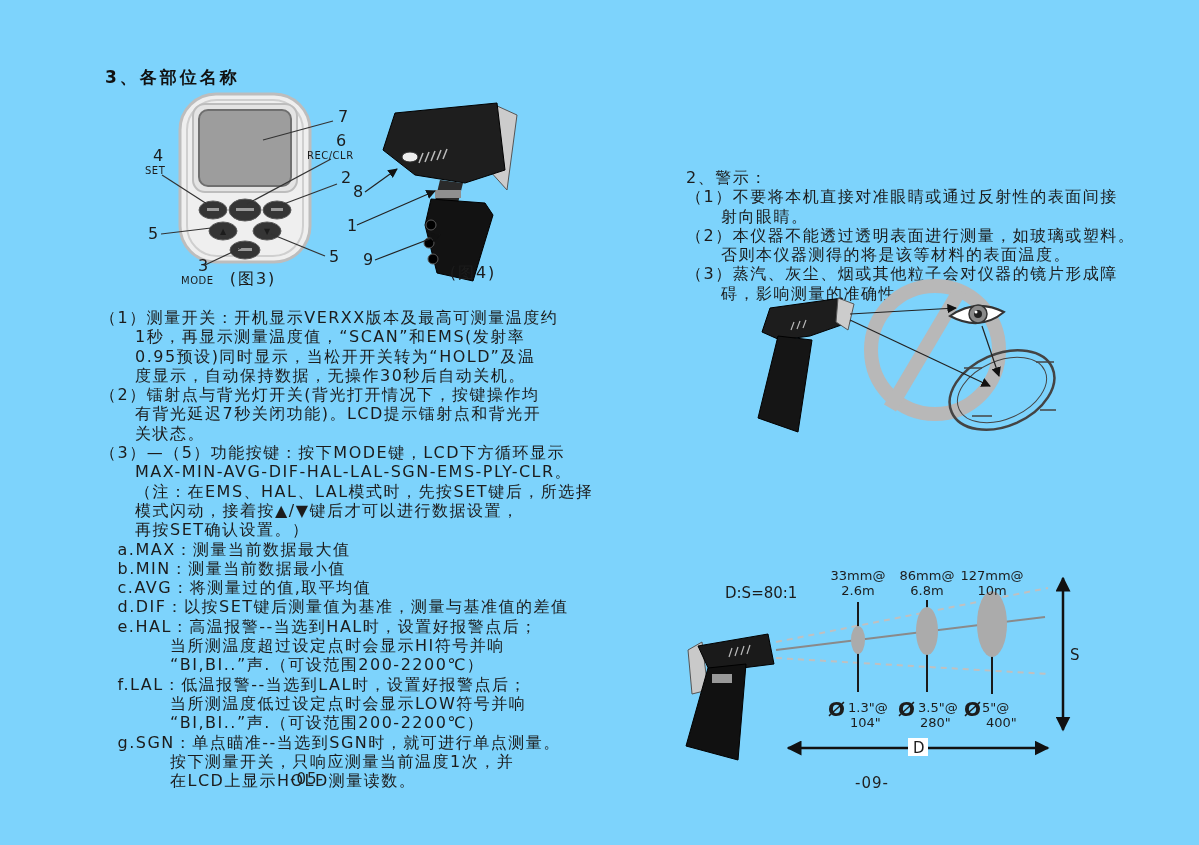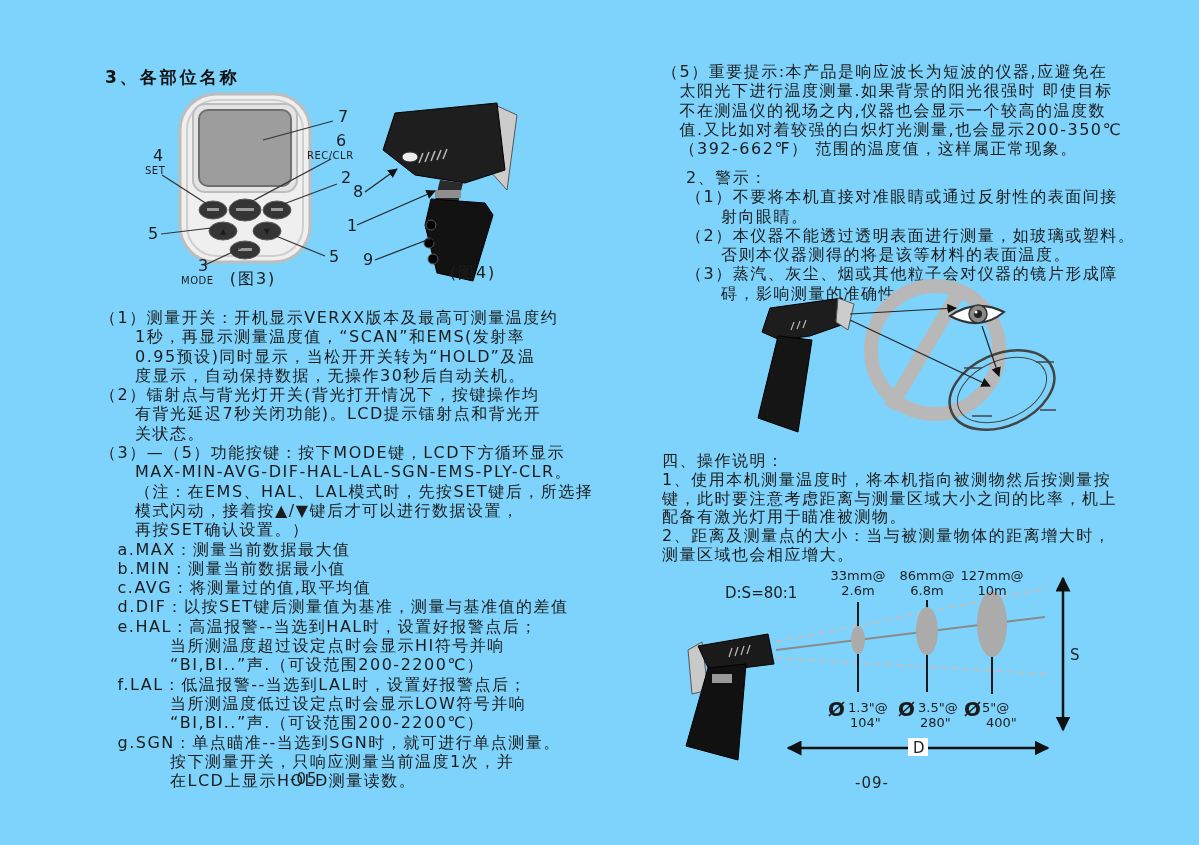--- a/index.html
+++ b/index.html
@@ -126,25 +126,20 @@
 　　　　“BI,BI..”声.（可设范围200-2200℃）
 　f.LAL：低温报警--当选到LAL时，设置好报警点后；
 　　　　当所测温度低过设定点时会显示LOW符号并响
 　　　　“BI,BI..”声.（可设范围200-2200℃）
 　g.SGN：单点瞄准--当选到SGN时，就可进行单点测量。
 　　　　按下测量开关，只响应测量当前温度1次，并
 　　　　在LCD上显示HOLD测量读数。</div>
 
   <div class="pagenum" style="left:290px;top:770px">-05-</div>
 
-  <div class="tblock" style="left:662px;top:62px">（5）重要提示:本产品是响应波长为短波的仪器,应避免在
-　太阳光下进行温度测量.如果背景的阳光很强时 即使目标
-　不在测温仪的视场之内,仪器也会显示一个较高的温度数
-　值.又比如对着较强的白炽灯光测量,也会显示200-350℃
-　（392-662℉） 范围的温度值，这样属正常现象。</div>
 
   <div class="tblock" style="left:686px;top:168px">2、警示：
 （1）不要将本机直接对准眼睛或通过反射性的表面间接
 　　射向眼睛。
 （2）本仪器不能透过透明表面进行测量，如玻璃或塑料。
 　　否则本仪器测得的将是该等材料的表面温度。
 （3）蒸汽、灰尘、烟或其他粒子会对仪器的镜片形成障
 　　碍，影响测量的准确性。</div>
 
   <svg style="left:750px;top:270px" width="310" height="195" viewBox="0 0 310 195">
@@ -180,26 +175,20 @@
       <line x1="44" y1="52" x2="41" y2="60"></line>
         <line x1="50" y1="51" x2="47" y2="59"></line>
       <line x1="56" y1="50" x2="53" y2="58"></line>
     </g>
 
     <line x1="100" y1="44" x2="206" y2="38" stroke="#222" stroke-width="1.2" marker-end="url(#ahW)"></line>
     <line x1="100" y1="50" x2="240" y2="116" stroke="#222" stroke-width="1.2" marker-end="url(#ahW)"></line>
     <line x1="232" y1="56" x2="249" y2="106" stroke="#222" stroke-width="1.2" marker-end="url(#ahW)"></line>
   </svg>
 
-  <div class="tblock" style="left:662px;top:452px;line-height:18.8px">四、操作说明：
-1、使用本机测量温度时，将本机指向被测物然后按测量按
-键，此时要注意考虑距离与测量区域大小之间的比率，机上
-配备有激光灯用于瞄准被测物。
-2、距离及测量点的大小：当与被测量物体的距离增大时，
-测量区域也会相应增大。</div>
 
   <svg style="left:680px;top:562px" width="400" height="215" viewBox="0 0 400 215">
     <defs>
       <marker id="ahD" viewBox="0 0 10 10" refX="9" refY="5" markerWidth="6" markerHeight="6" orient="auto-start-reverse">
         <path d="M0,0 L10,5 L0,10 z" fill="#111"></path>
       </marker>
     </defs>
 
     <text x="45" y="36" class="diag-big">D:S=80:1</text>
 

